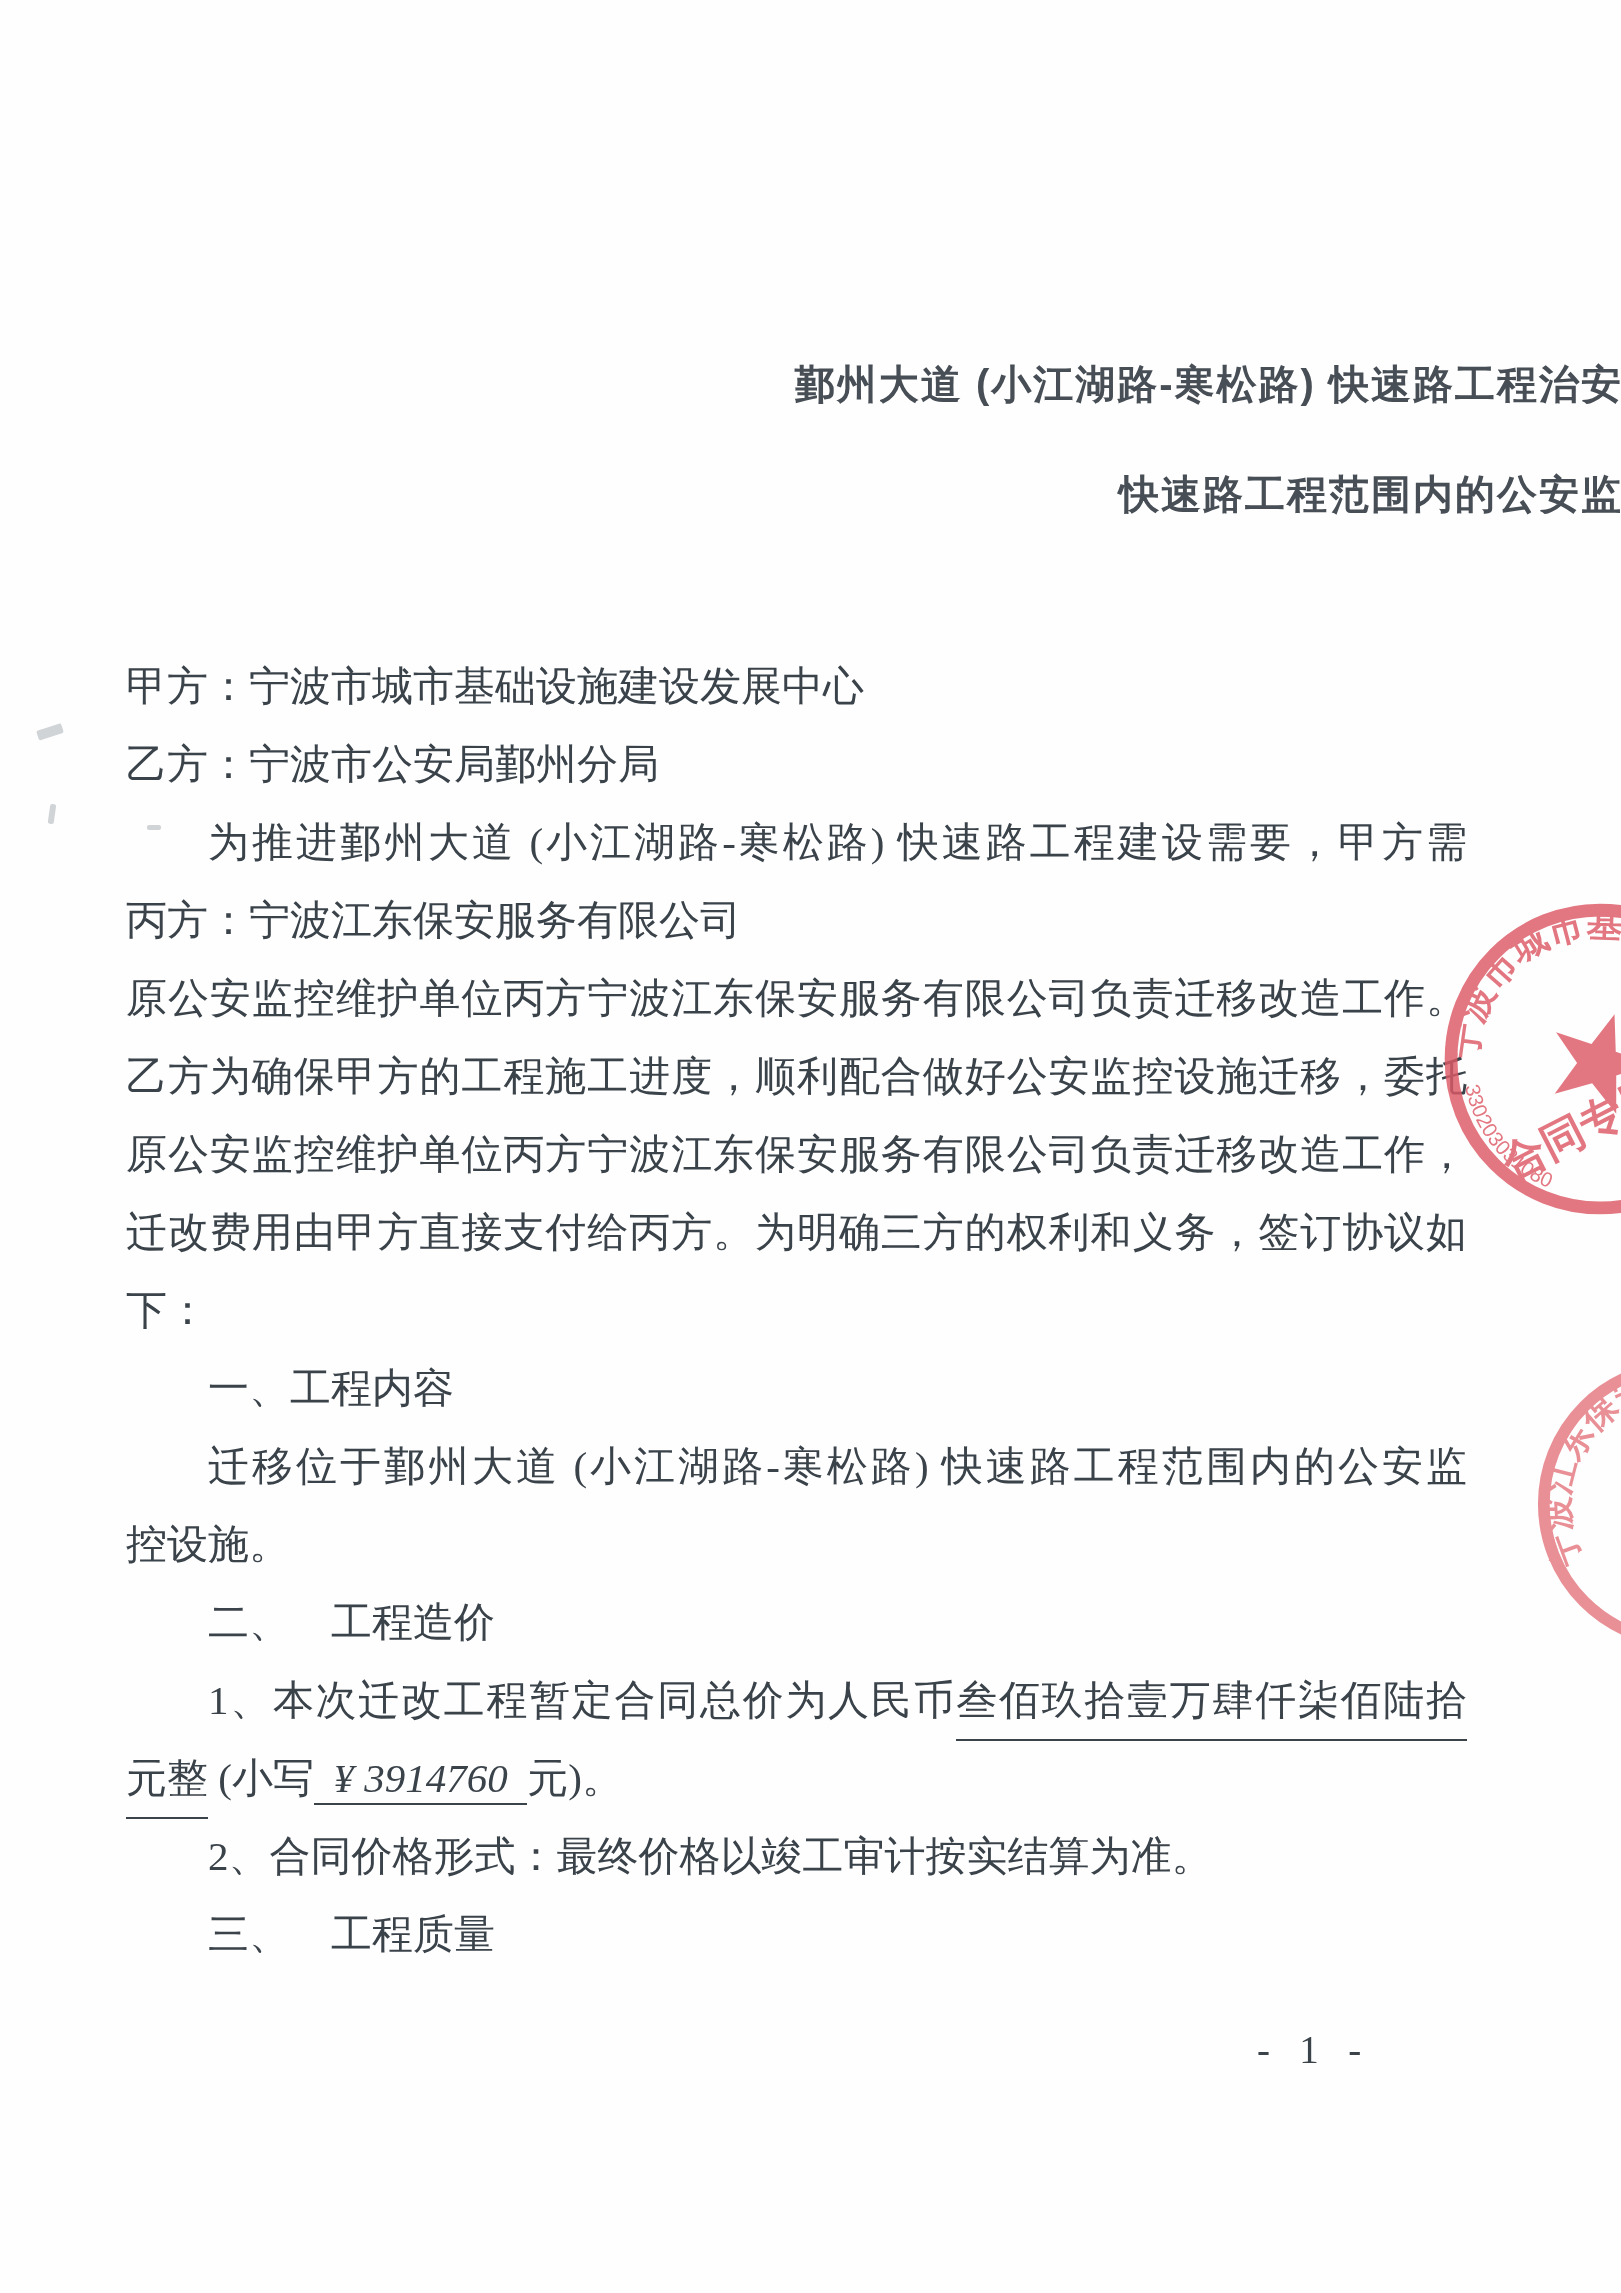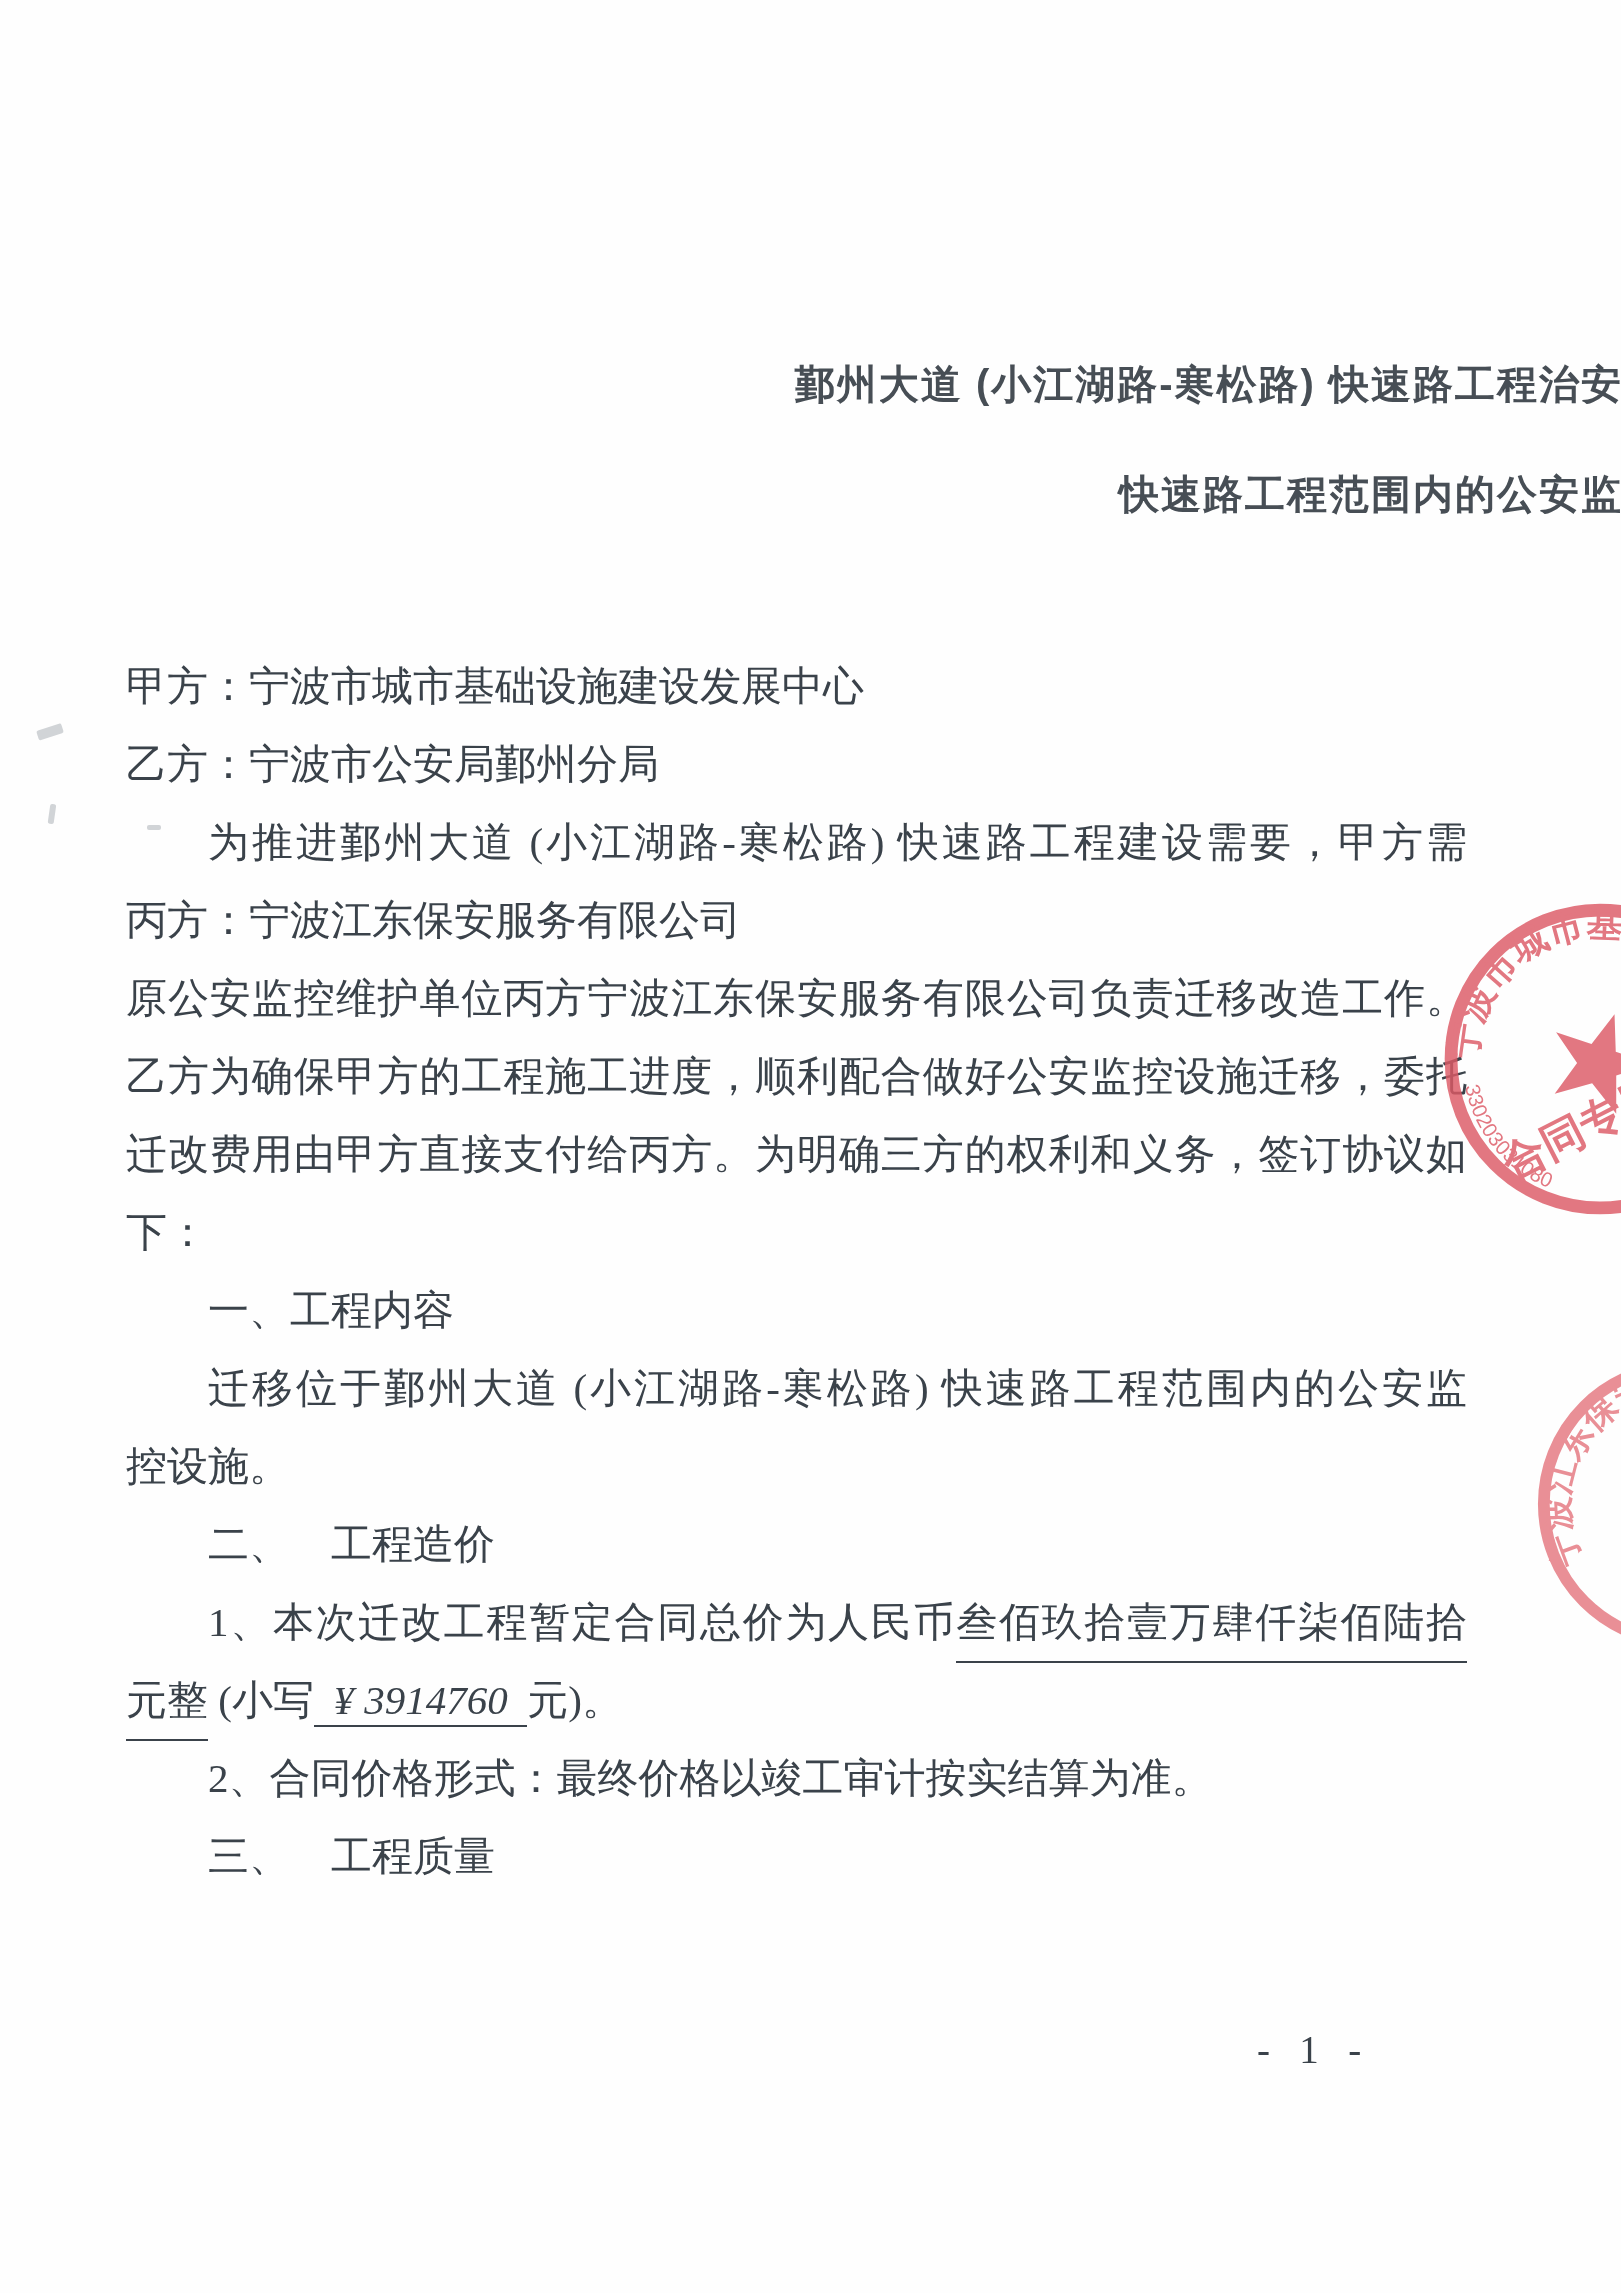--- a/index.html
+++ b/index.html
@@ -43,20 +43,21 @@
   </div>
 
   <div class="content">
     <div class="line">甲方：宁波市城市基础设施建设发展中心</div>
     <div class="line">乙方：宁波市公安局鄞州分局</div>
     <div class="line fill indent">为推进鄞州大道 (小江湖路-寒松路) 快速路工程建设需要，甲方需</div>
 
     <div class="line">丙方：宁波江东保安服务有限公司</div>
     <div class="line fill">原公安监控维护单位丙方宁波江东保安服务有限公司负责迁移改造工作。</div>
     <div class="line fill">乙方为确保甲方的工程施工进度，顺利配合做好公安监控设施迁移，委托</div>
+    <div class="line fill">原公安监控维护单位丙方宁波江东保安服务有限公司负责迁移改造工作，</div>
     <div class="line fill">迁改费用由甲方直接支付给丙方。为明确三方的权利和义务，签订协议如</div>
     <div class="line">下：</div>
 
     <div class="line indent">一、工程内容</div>
     <div class="line fill indent">迁移位于鄞州大道 (小江湖路-寒松路) 快速路工程范围内的公安监</div>
     <div class="line">控设施。</div>
 
     <div class="line indent">二、　工程造价</div>
 
     <div class="line fill indent"><span>1、本次迁改工程暂定合同总价为人民币</span><span class="u">叁佰玖拾壹万肆仟柒佰陆拾</span></div>

